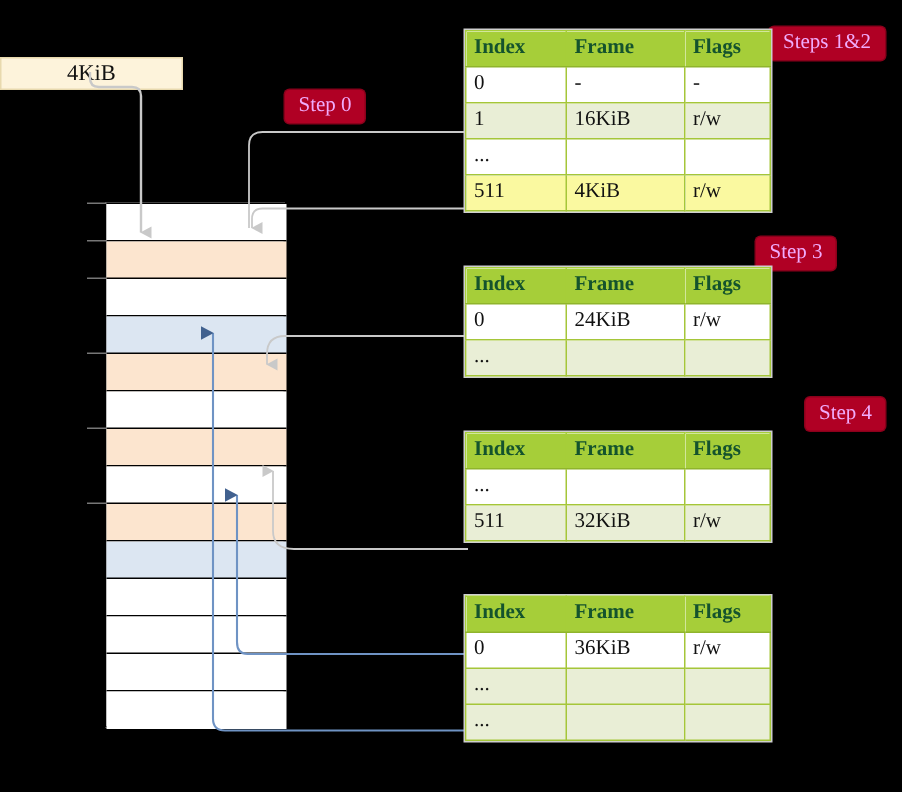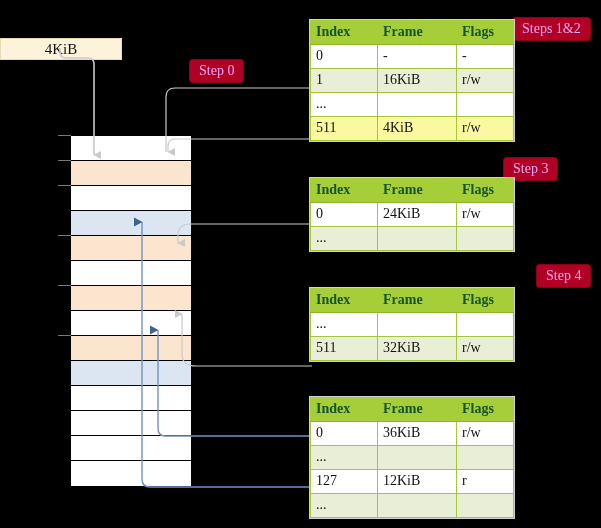--- a/index.html
+++ b/index.html
@@ -273,25 +273,20 @@
         <tr class="plain">
           <td class="col-index">0</td>
           <td class="col-frame">36KiB</td>
           <td class="col-flags">r/w</td>
         </tr>
         <tr class="alt">
           <td class="col-index">...</td>
           <td class="col-frame"></td>
           <td class="col-flags"></td>
         </tr>
-        <tr class="plain">
-          <td class="col-index">127</td>
-          <td class="col-frame">12KiB</td>
-          <td class="col-flags">r</td>
-        </tr>
         <tr class="alt">
           <td class="col-index">...</td>
           <td class="col-frame"></td>
           <td class="col-flags"></td>
         </tr>
       </tbody>
     </table>
   </div>
 
 </body></html>

